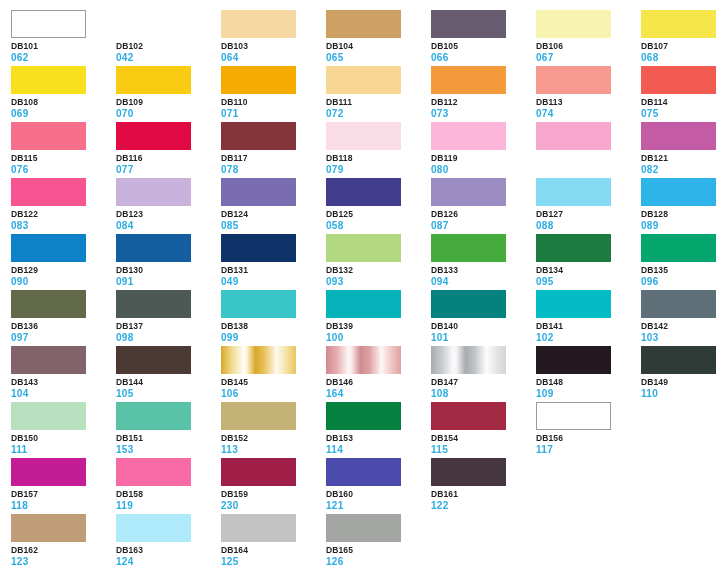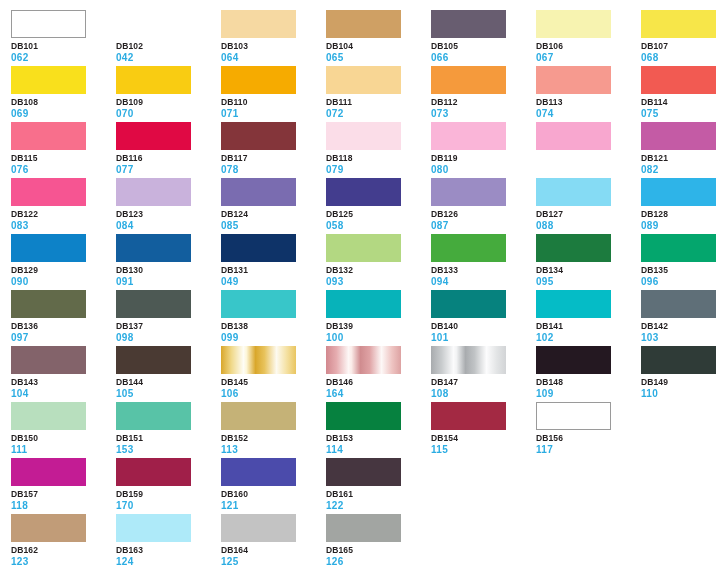--- a/index.html
+++ b/index.html
@@ -468,24 +468,31 @@
     </div>
     <div class="swatch-row">
       <div class="swatch-cell">
         <div class="swatch-chip" style="background-color: rgb(195, 28, 148);"></div>
         <div class="swatch-labels">
           <span class="swatch-code">DB157</span>
           <span class="swatch-number">118</span>
         </div>
       </div>
       <div class="swatch-cell">
+        <div class="swatch-chip" style="background-color: rgb(248, 107, 165);"></div>
+        <div class="swatch-labels">
+          <span class="swatch-code">DB158</span>
+          <span class="swatch-number">119</span>
+        </div>
+      </div>
+      <div class="swatch-cell">
         <div class="swatch-chip" style="background-color: rgb(160, 31, 73);"></div>
         <div class="swatch-labels">
           <span class="swatch-code">DB159</span>
-          <span class="swatch-number">170</span>
+          <span class="swatch-number">230</span>
         </div>
       </div>
       <div class="swatch-cell">
         <div class="swatch-chip" style="background-color: rgb(75, 75, 171);"></div>
         <div class="swatch-labels">
           <span class="swatch-code">DB160</span>
           <span class="swatch-number">121</span>
         </div>
       </div>
       <div class="swatch-cell">

